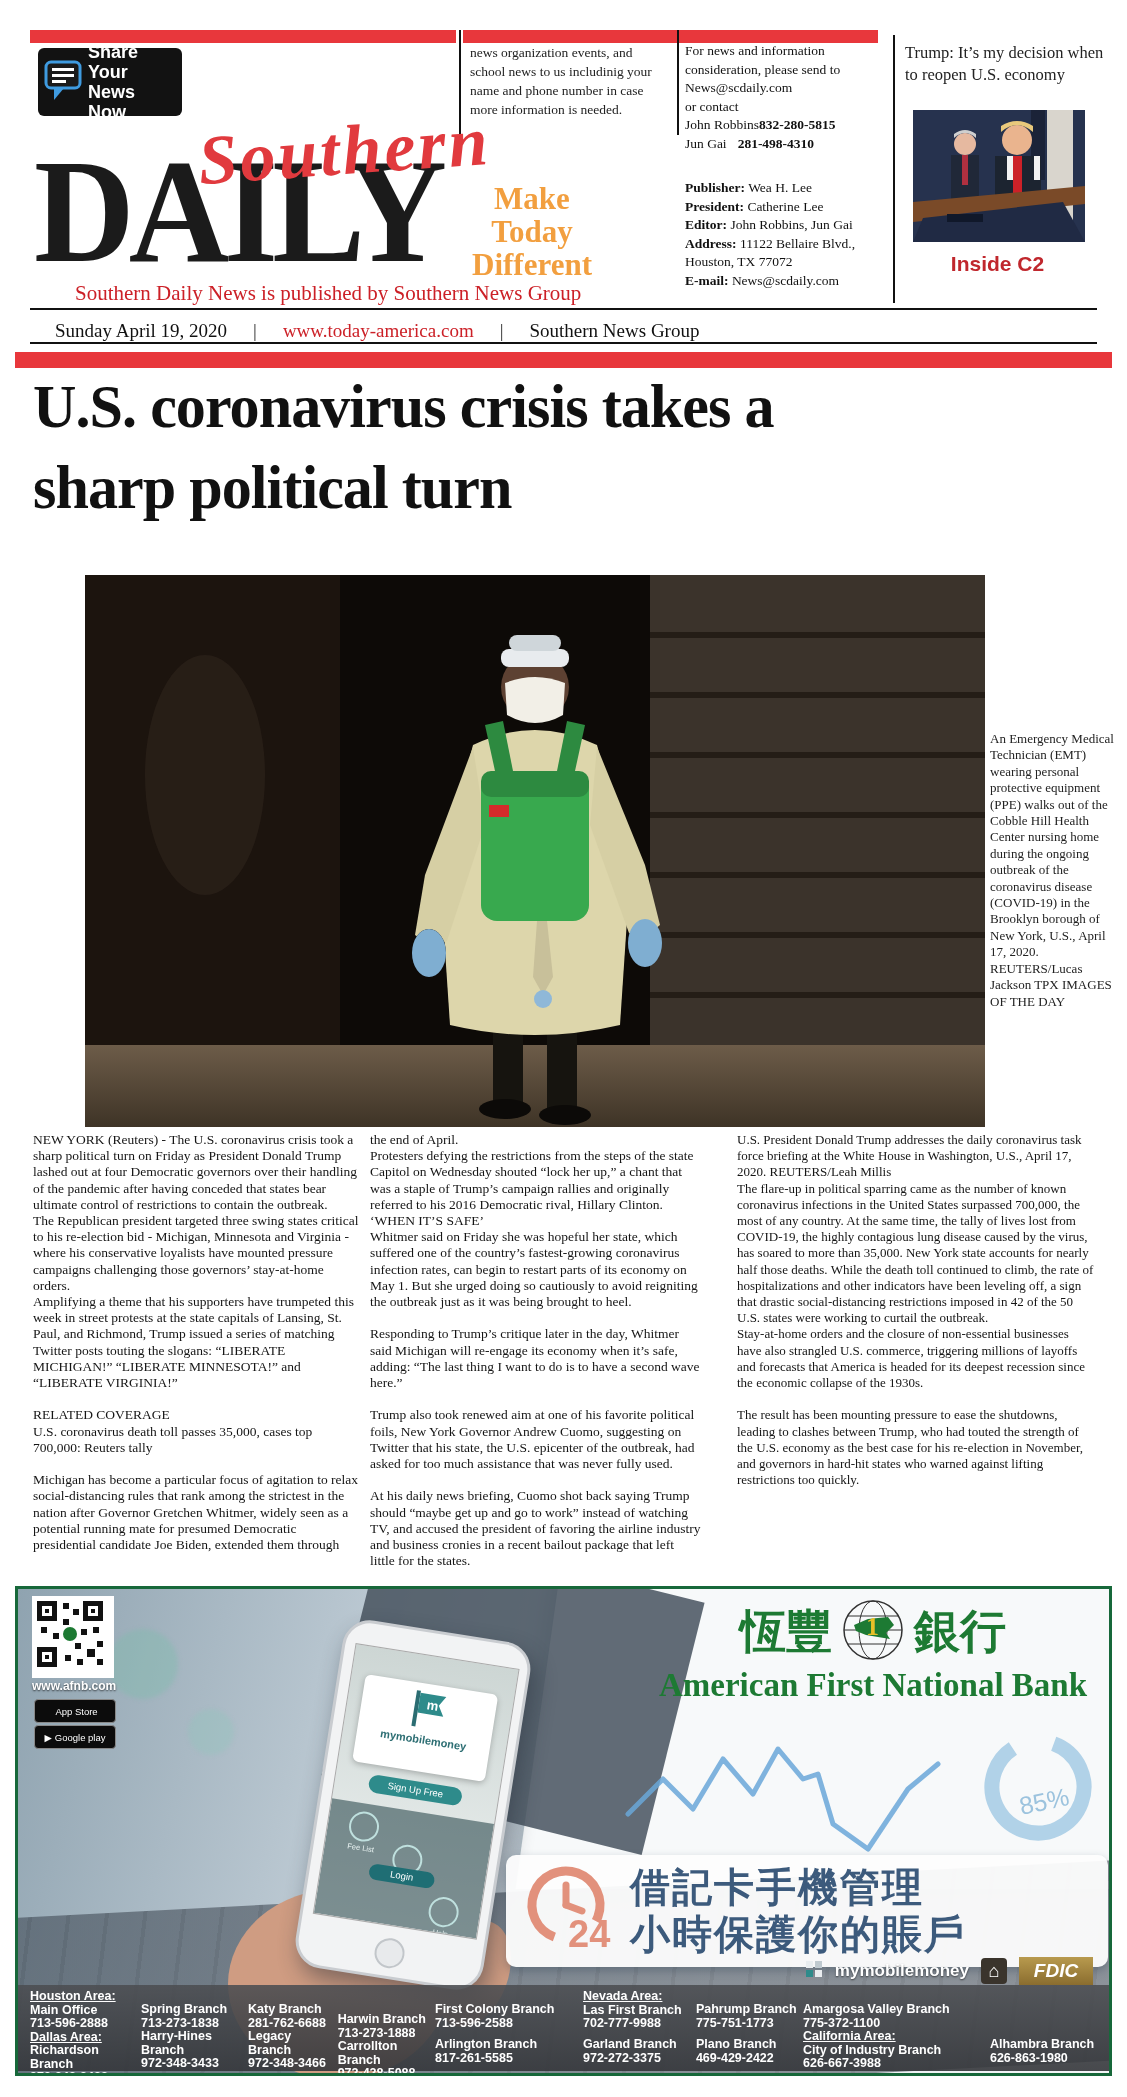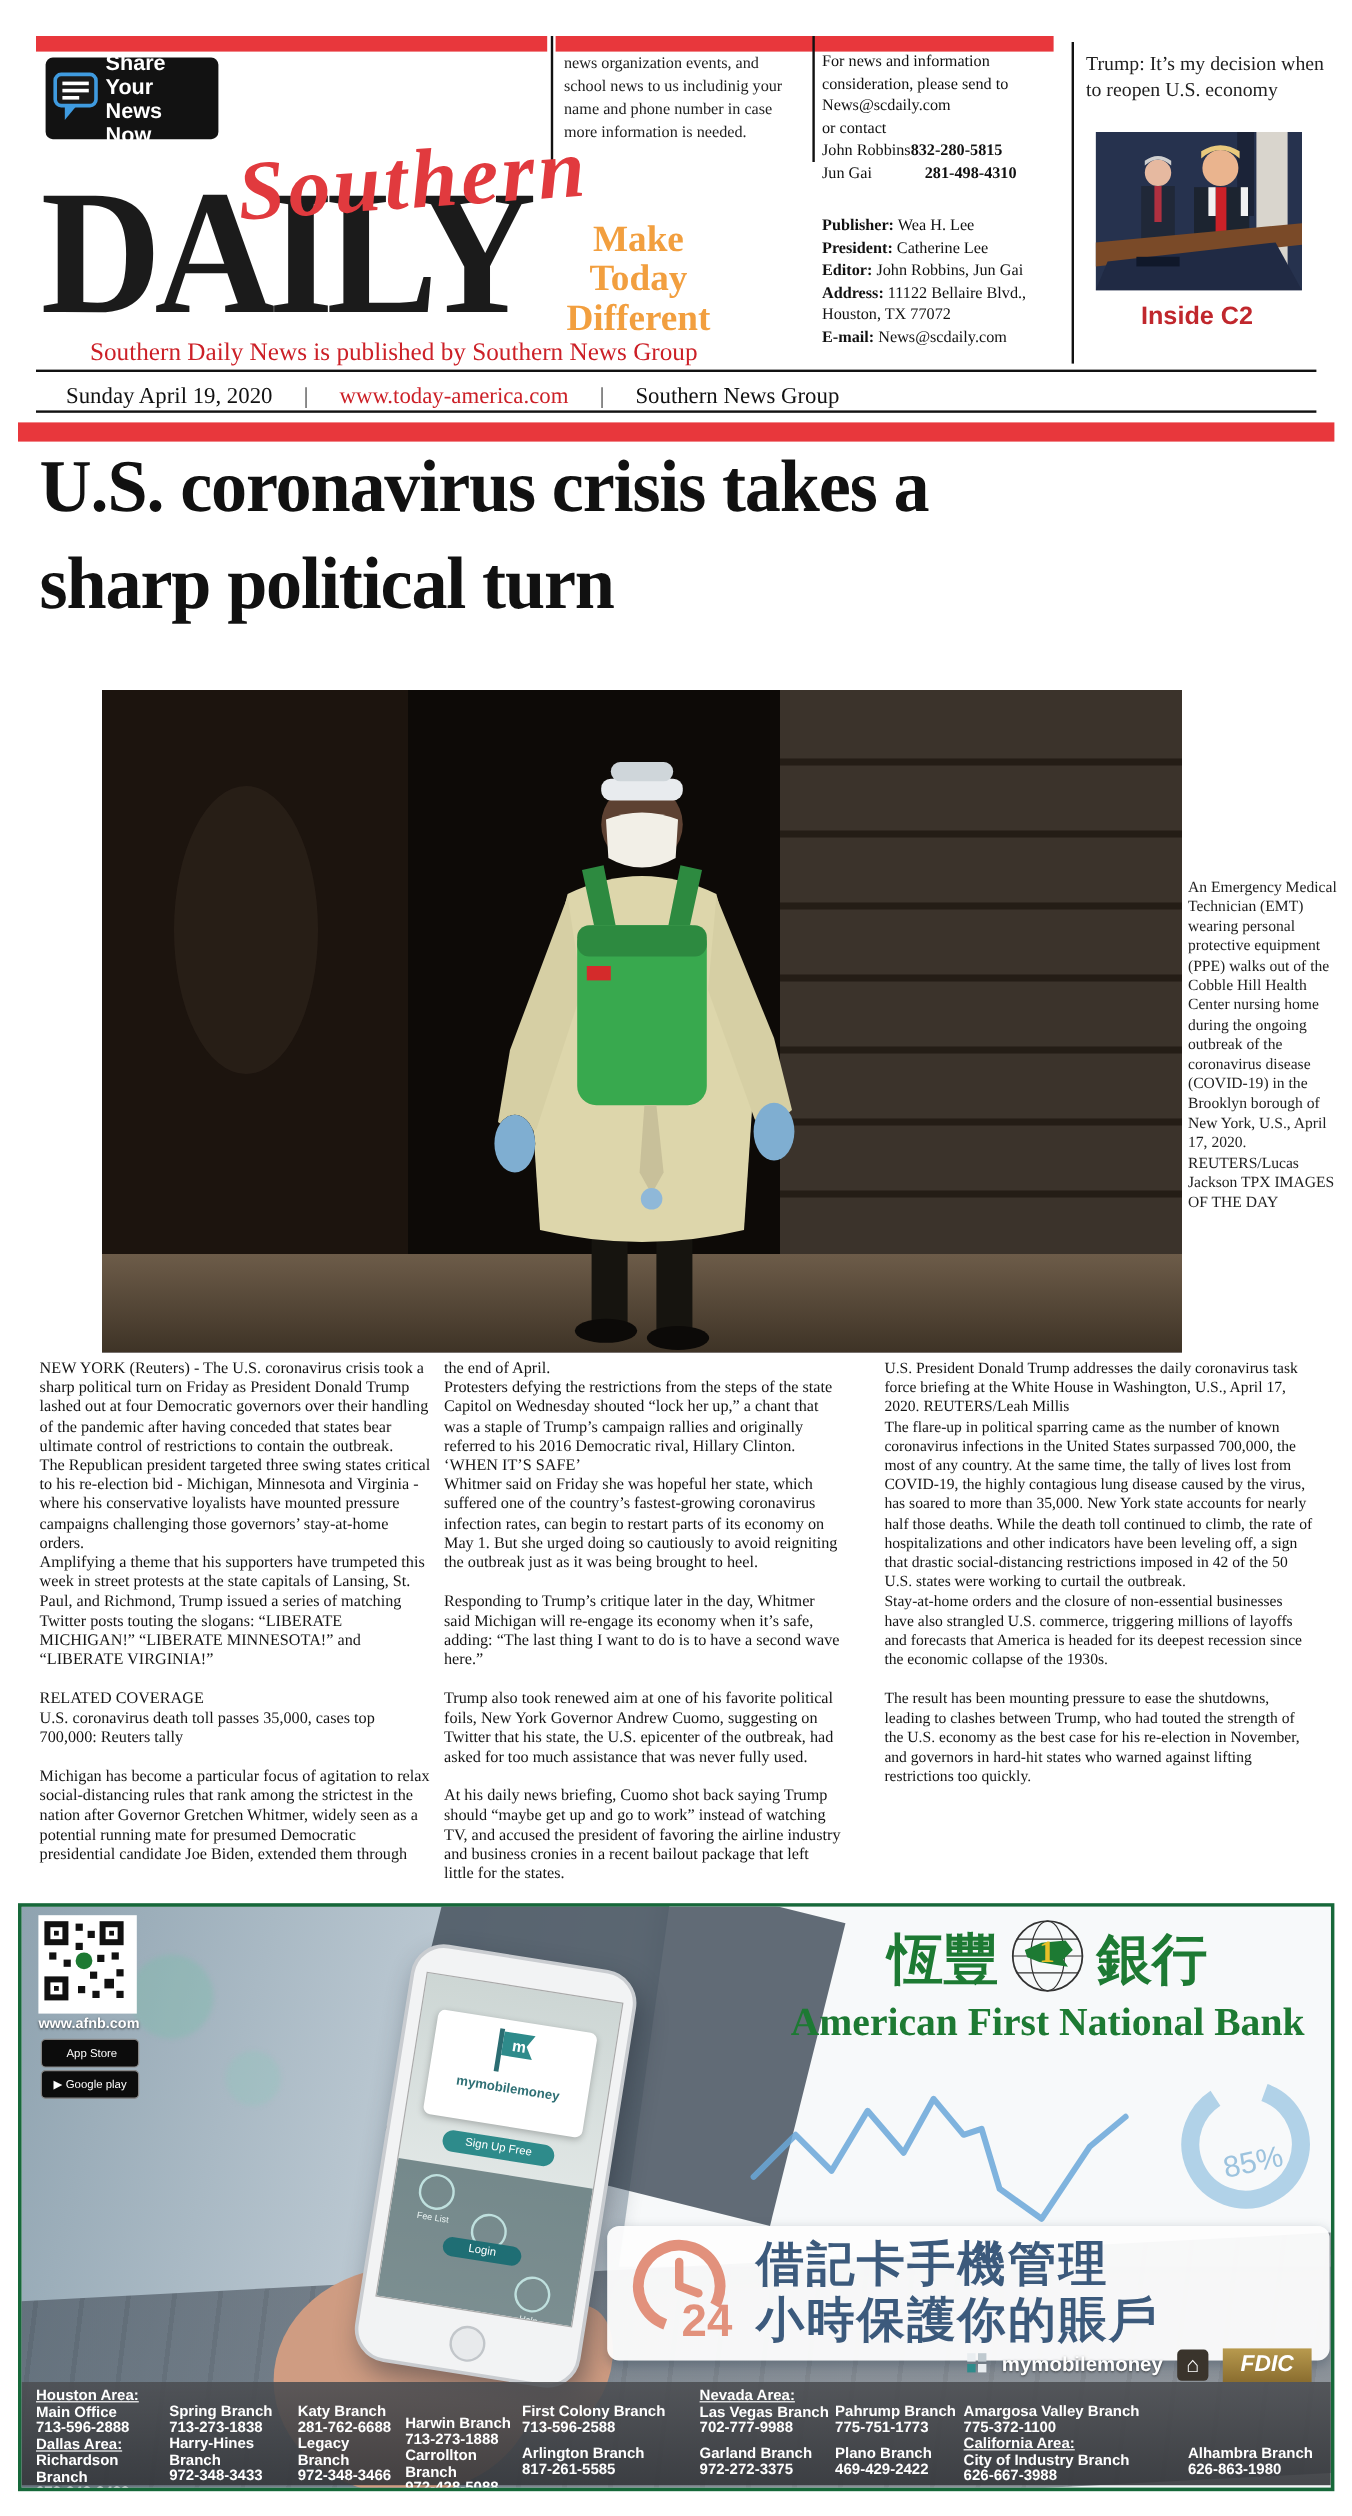--- a/index.html
+++ b/index.html
@@ -149,21 +149,21 @@
   <div class="abs contact">
     <div>For news and information consideration, please send to</div>
     <div>News@scdaily.com</div>
     <div>or contact</div>
     <div class="crow">
         <span>John Robbins</span>
       <span class="b">832-280-5815</span>
       </div>
     <div class="crow">
         <span>Jun Gai</span>
-      <span class="b" style="margin-left:44px">281-498-4310</span>
+      <span class="b" style="margin-left:11px">281-498-4310</span>
       </div>
     <div class="staff">
       <div><span class="b">Publisher:</span> <span>Wea H. Lee</span></div>
       <div><span class="b">President:</span> <span>Catherine Lee</span></div>
       <div><span class="b">Editor:</span> <span>John Robbins, Jun Gai</span></div>
       <div><span class="b">Address:</span> <span>11122 Bellaire Blvd., Houston, TX 77072</span></div>
       <div><span class="b">E-mail:</span> <span>News@scdaily.com</span></div>
     </div>
   </div>
 
@@ -479,21 +479,21 @@
           <div>713-596-2588</div>
           </div>
         <div class="bcell">
             <div>Arlington Branch</div>
           <div>817-261-5585</div>
           </div>
       </div>
       <div class="bcol w6">
         <div class="bcell">
             <div class="barea">Nevada Area:</div>
-          <div>Las Vegas Branch</div>
+          <div>Las First Branch</div>
           <div>702-777-9988</div>
           </div>
         <div class="bcell">
             <div>Garland Branch</div>
           <div>972-272-3375</div>
           </div>
       </div>
       <div class="bcol w7">
         <div class="bcell" style="margin-top:13px;">
             <div>Pahrump Branch</div>

